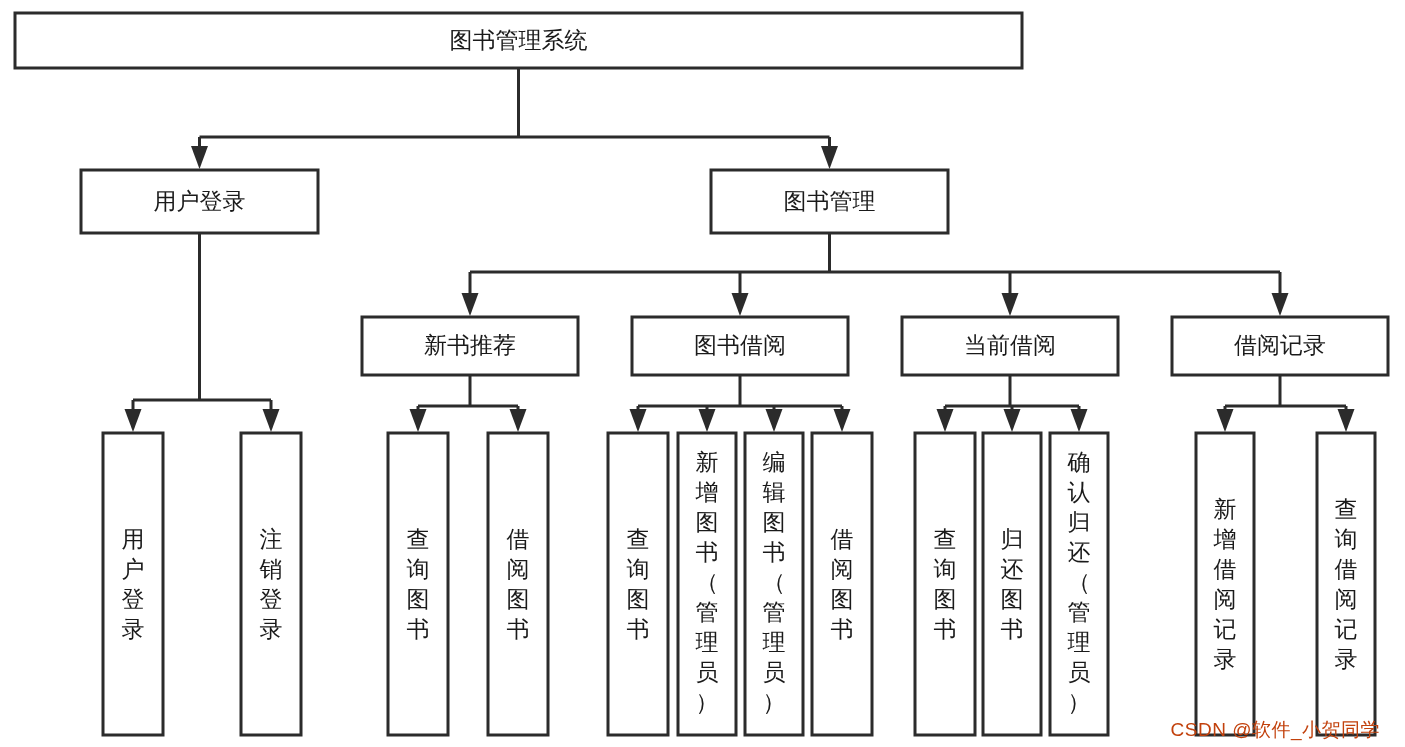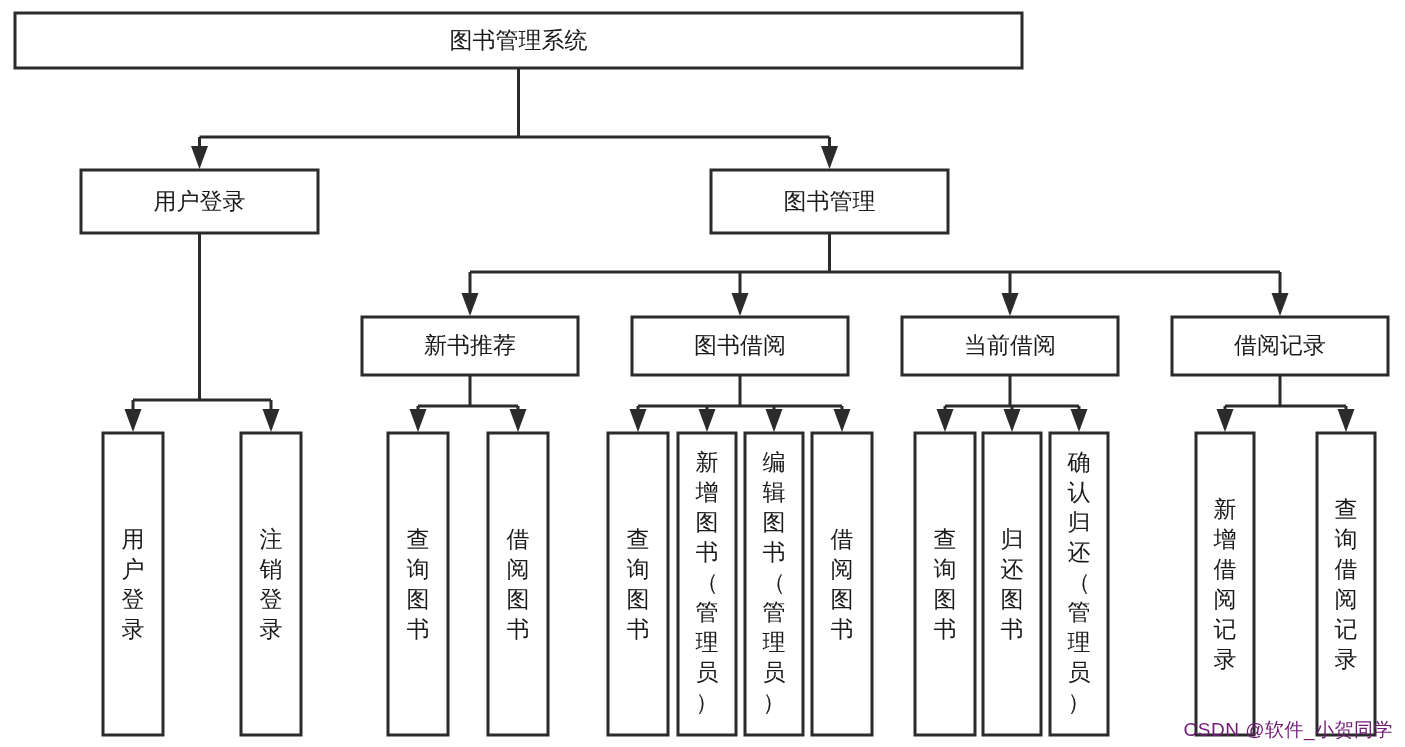--- a/index.html
+++ b/index.html
@@ -50,25 +50,25 @@
     dominant-baseline: middle;
   }
   .node-label-v {
     font-family: "Liberation Sans", "DejaVu Sans", sans-serif;
     font-size: 23px;
     fill: #1a1a1a;
     text-anchor: middle;
   }
   .watermark {
     position: absolute;
-    right: 12px;
+    right: 25px;
     bottom: 4px;
     font-family: "Liberation Sans", "DejaVu Sans", sans-serif;
     font-size: 19px;
-    color: #701a75;
+    color: #c2410c;
     letter-spacing: 0.5px;
     white-space: nowrap;
     user-select: none;
   }
 </style>
 </head>
 <body>
 
 <div id="diagram-root">
   <svg id="tree-svg" viewBox="0 0 1405 747">

